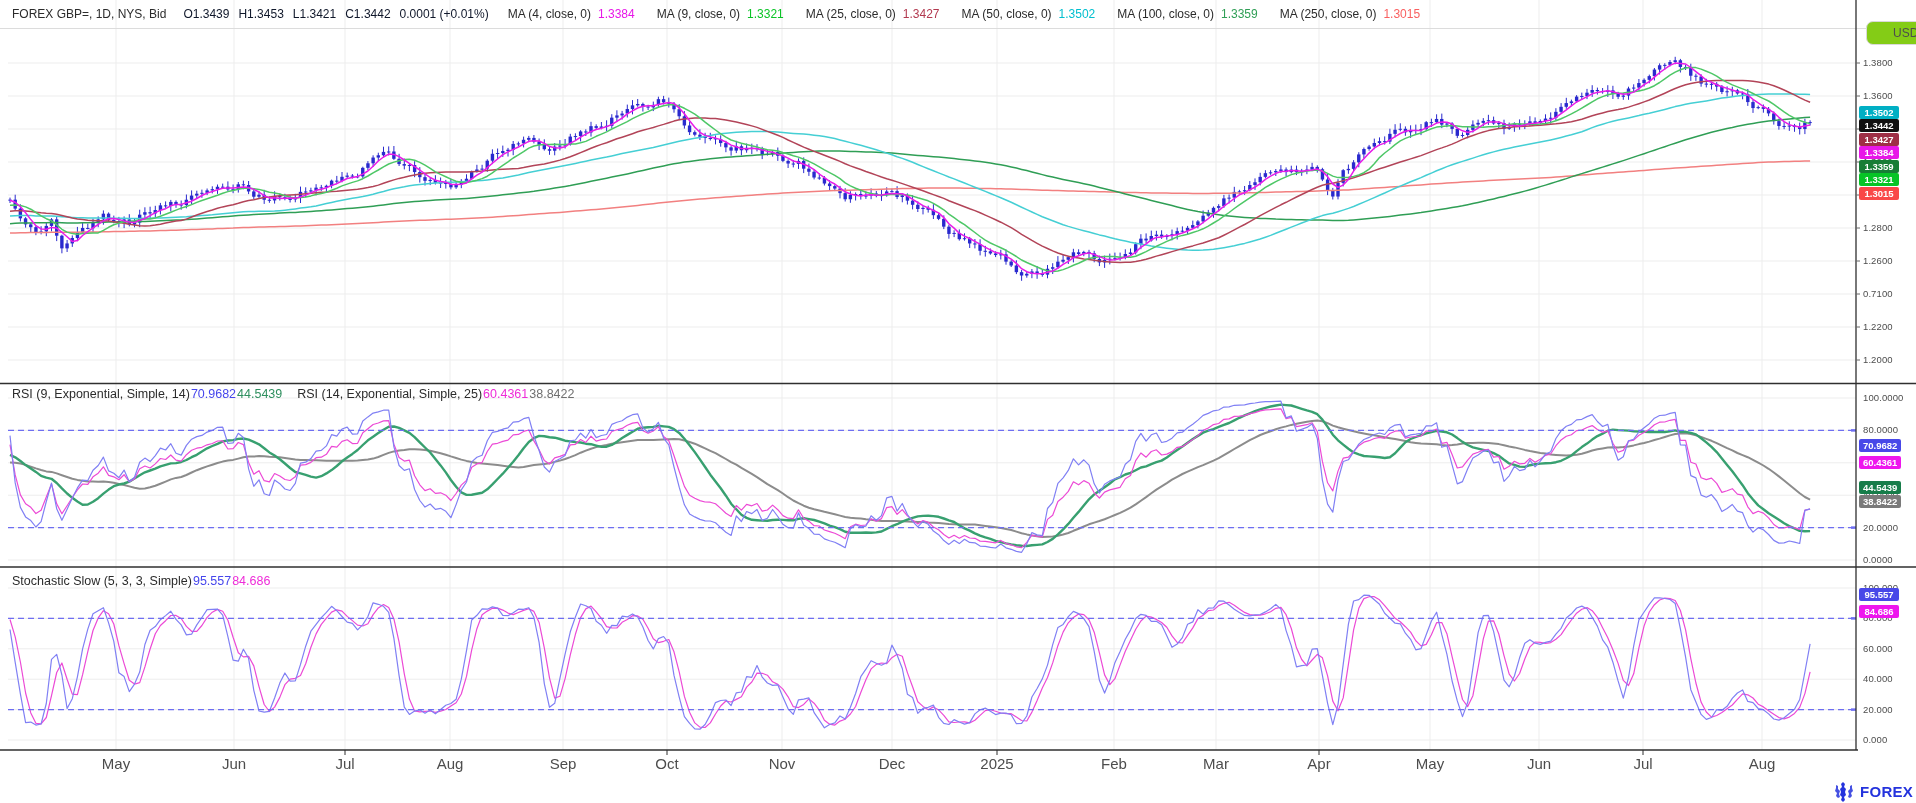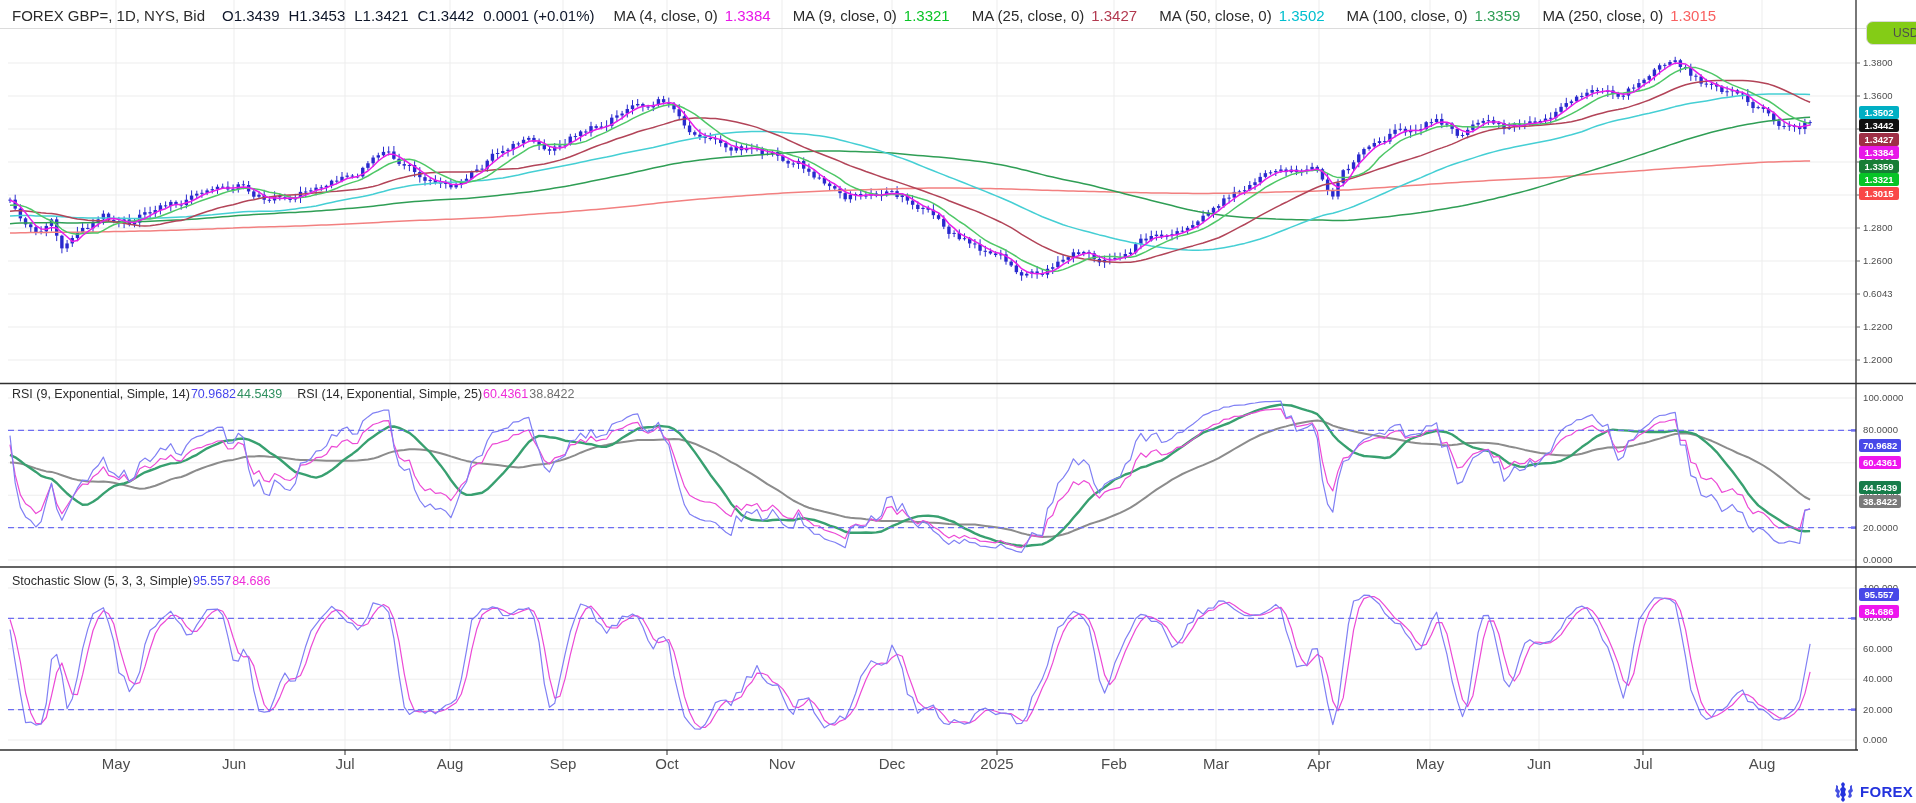--- a/index.html
+++ b/index.html
@@ -1,20 +1,20 @@
 <!DOCTYPE html>
 <html><head>
 <meta charset="utf-8">
 <style>
   html,body{margin:0;padding:0;background:#fff;}
   #app{position:relative;width:1916px;height:803px;background:#fff;overflow:hidden;
        font-family:"Liberation Sans",sans-serif;-webkit-font-smoothing:antialiased;}
   #cv{position:absolute;left:0;top:0;}
   .hdr{position:absolute;top:7px;left:12px;display:flex;gap:9px;align-items:center;
-       font-size:15px;color:#2b2b2b;white-space:nowrap;z-index:5;}
+       font-size:12px;color:#2b2b2b;white-space:nowrap;z-index:5;}
   .hdr .inst{margin-right:8px;}
   .blue{color:#0f172a;}
   .legend{display:flex;gap:0;margin-left:10px;}
   .legend .item{margin-right:22px;text-align:right;}
   .legend .lbl{color:#2b2b2b;margin-right:7px;}
   .panel-hdr{position:absolute;left:12px;display:flex;gap:1px;font-size:12.5px;
        color:#2b2b2b;white-space:nowrap;z-index:5;}
   .usd-btn{position:absolute;left:1866px;top:21px;padding:4px 26px;border:1px solid #d9d9d9;
        border-radius:7px;font-size:12px;color:#4d4d4d;background:#84cc16;cursor:pointer;z-index:6;}
   .tick{position:absolute;left:1863px;font-size:9.5px;color:#4d4d4d;z-index:2;letter-spacing:0.1px;}
@@ -511,21 +511,21 @@
   </div>
 
   <div id="labels">
       <div class="tick" style="top: 57px;">1.3800</div>
       <div class="tick" style="top: 90px;">1.3600</div>
       <div class="tick" style="top: 123px;">1.3400</div>
       <div class="tick" style="top: 156px;">1.3200</div>
       <div class="tick" style="top: 189px;">1.3000</div>
       <div class="tick" style="top: 222px;">1.2800</div>
       <div class="tick" style="top: 255px;">1.2600</div>
-      <div class="tick" style="top: 288px;">0.6043</div>
+      <div class="tick" style="top: 288px;">0.7100</div>
       <div class="tick" style="top: 321px;">1.2200</div>
       <div class="tick" style="top: 354px;">1.2000</div>
       <div class="tick" style="top: 392px;">100.0000</div>
       <div class="tick" style="top: 424.4px;">80.0000</div>
       <div class="tick" style="top: 456.8px;">60.0000</div>
       <div class="tick" style="top: 489.2px;">40.0000</div>
       <div class="tick" style="top: 521.6px;">20.0000</div>
       <div class="tick" style="top: 554px;">0.0000</div>
       <div class="tick" style="top: 582px;">100.000</div>
       <div class="tick" style="top: 612.4px;">80.000</div>

